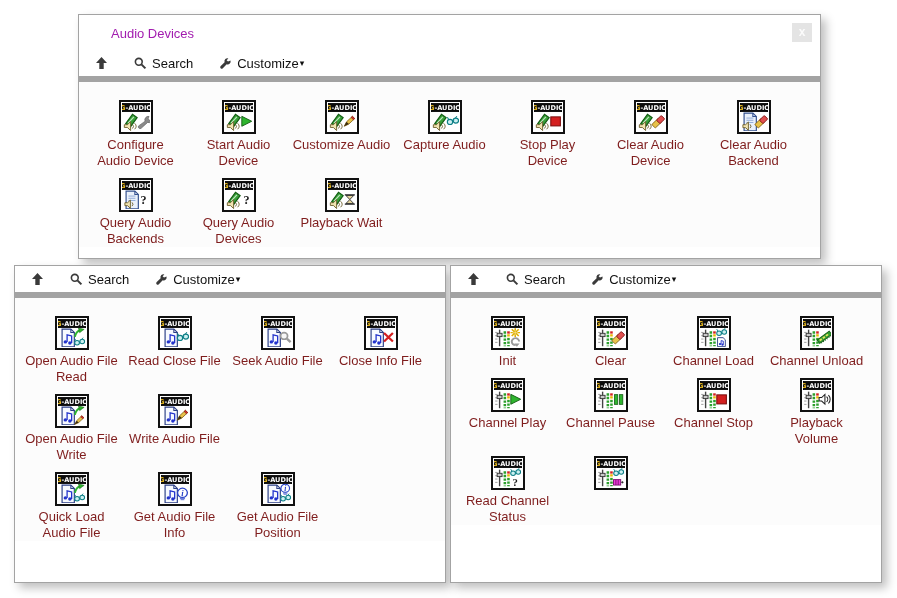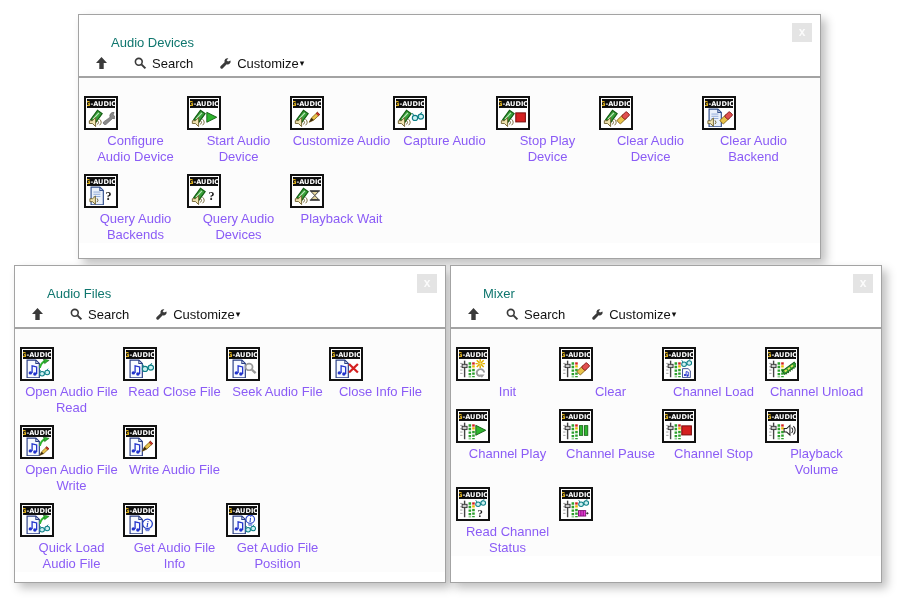--- a/index.html
+++ b/index.html
@@ -2,35 +2,35 @@
 <html><head>
 <meta charset="utf-8">
 <style>
   html,body{margin:0;padding:0;background:#ffffff;font-family:"Liberation Sans",sans-serif;}
   #stage{position:relative;width:897px;height:598px;background:#fff;overflow:hidden;}
   .win{position:absolute;background:#fff;border:1px solid #a3a3a3;box-shadow:5px 5px 9px rgba(0,0,0,0.25);}
   .win1{left:78px;top:14px;width:741px;height:243px;}
   .win2{left:14px;top:265px;width:430px;height:316px;}
   .win3{left:450px;top:265px;width:430px;height:316px;}
   .titlebar{position:relative;height:35px;background:#fff;}
-  .title{position:absolute;left:32px;top:20px;font-size:13px;color:#0f766e;}
+  .title{position:absolute;left:32px;top:11px;font-size:13px;color:#a21caf;}
   .closebtn{position:absolute;top:8px;right:8px;width:20px;height:19px;background:#e4e4e4;
     color:#fbfbfb;font-size:12px;font-weight:bold;text-align:center;line-height:18px;cursor:default;}
-  .toolbar{height:26px;background:#fff;border-bottom:2px solid #a3a3a3;display:flex;align-items:center;padding-left:16px;}
+  .toolbar{height:26px;background:#fff;border-bottom:6px solid #a3a3a3;display:flex;align-items:center;padding-left:16px;}
   .tool{display:flex;align-items:center;margin-right:26px;font-size:13px;color:#111;cursor:default;}
   .tool svg{display:block;}
   .tool .tlabel{margin-left:5px;}
   .caret{font-size:9px;margin-left:1px;color:#111;}
   .pbodywrap{background:#fcfcfc;padding:18px 0 0 5px;}
   .prow{display:flex;margin:0 0 9px 0;}
-  .pitem{width:103px;display:flex;flex-direction:column;cursor:default;}
+  .pitem{width:103px;display:flex;flex-direction:column;align-items:center;cursor:default;}
   .picon{width:34px;height:34px;box-sizing:border-box;border:2px solid #111;background:#fff;padding:1px;}
   .phead{display:block;width:28px;height:9px;}
   .pbody{display:block;width:28px;height:19px;}
-  .plabel{margin-top:3px;font-size:13px;line-height:16px;color:#8b5cf6;text-align:center;white-space:pre-line;max-width:103px;}
+  .plabel{margin-top:3px;font-size:13px;line-height:16px;color:#7f1d1d;text-align:center;white-space:pre-line;max-width:103px;}
 </style>
 </head>
 <body>
 
 <div id="stage">
 
   <div class="win win1">
     <div class="titlebar">
       <span class="title">Audio Devices</span>
       <span class="closebtn"><span>x</span></span>
@@ -260,24 +260,20 @@
                 </g>
               </svg>
             </div>
             <div class="plabel">Playback Wait</div>
           </div>
         </div>
       </div>
   </div>
 
   <div class="win win2">
-    <div class="titlebar">
-      <span class="title">Audio Files</span>
-      <span class="closebtn"><span>x</span></span>
-    </div>
     <div class="toolbar">
       <span class="tool">
         <svg width="13" height="14" viewBox="0 0 13 14">
             <polygon points="6.5,1 12,7 8.7,7 8.7,13 4.3,13 4.3,7 1,7" fill="#3a3a3a"></polygon>
           </svg>
       </span>
       <span class="tool">
         <svg width="13" height="13" viewBox="0 0 13 13">
             <circle cx="4.8" cy="4.8" r="3.4" fill="none" stroke="#3a3a3a" stroke-width="1.6"></circle>
             <line x1="7.4" y1="7.4" x2="11.4" y2="11.4" stroke="#3a3a3a" stroke-width="2"></line>
@@ -504,24 +500,20 @@
               </svg>
             </div>
             <div class="plabel">Get Audio File
 Position</div>
           </div>
         </div>
       </div>
   </div>
 
   <div class="win win3">
-    <div class="titlebar">
-      <span class="title">Mixer</span>
-      <span class="closebtn"><span>x</span></span>
-    </div>
     <div class="toolbar">
       <span class="tool">
         <svg width="13" height="14" viewBox="0 0 13 14">
             <polygon points="6.5,1 12,7 8.7,7 8.7,13 4.3,13 4.3,7 1,7" fill="#3a3a3a"></polygon>
           </svg>
       </span>
       <span class="tool">
         <svg width="13" height="13" viewBox="0 0 13 13">
             <circle cx="4.8" cy="4.8" r="3.4" fill="none" stroke="#3a3a3a" stroke-width="1.6"></circle>
             <line x1="7.4" y1="7.4" x2="11.4" y2="11.4" stroke="#3a3a3a" stroke-width="2"></line>

